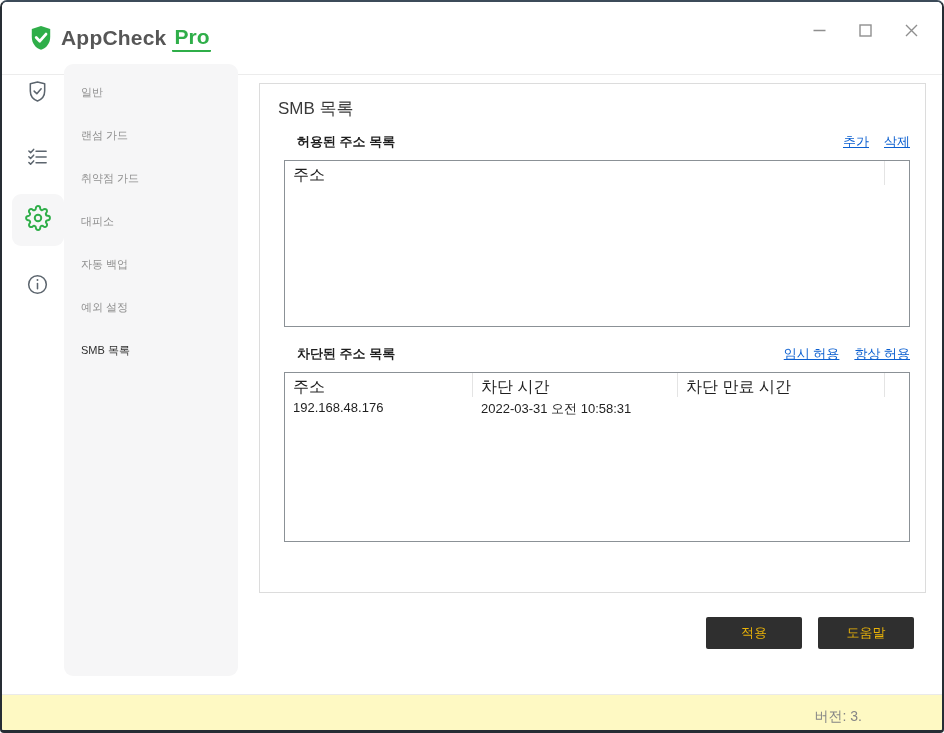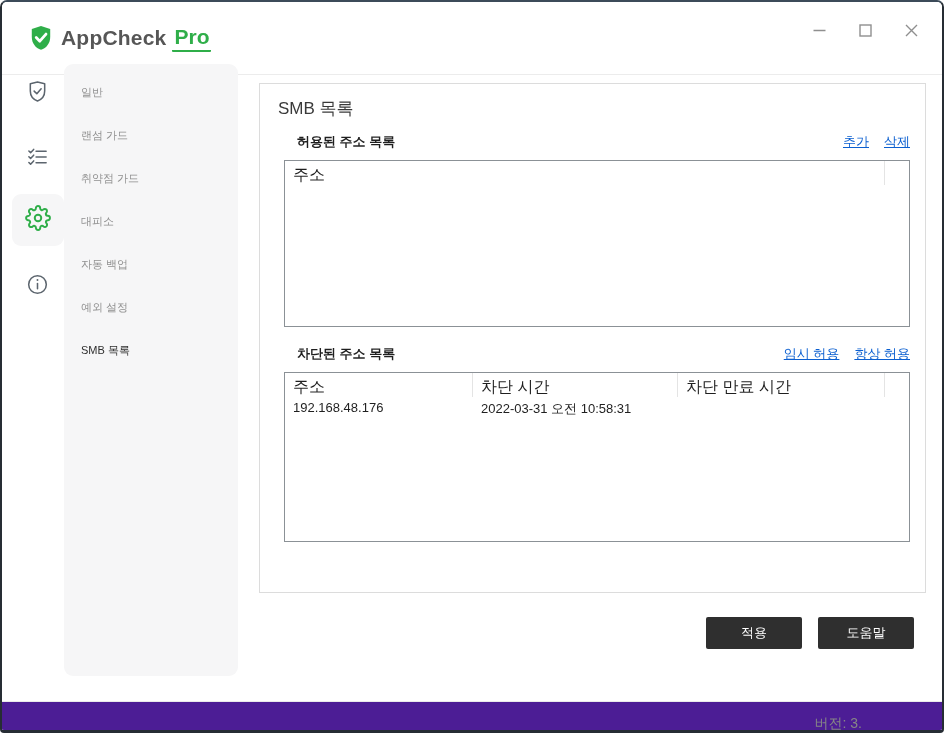--- a/index.html
+++ b/index.html
@@ -58,26 +58,26 @@
   .thead-allowed { grid-template-columns:1fr 24px; }
   .thead-blocked { grid-template-columns:188px 205px 207px 1fr; }
   .th { font-size:16px; color:#1f1f1f; padding:4px 8px 3px 8px; height:24px;
     border-right:1px solid #e4e4e4; cursor:pointer; white-space:nowrap; overflow:hidden; }
   .th:last-child { border-right:none; }
   .trow { display:grid; grid-template-columns:188px 205px 207px 1fr; }
   .td { font-size:13px; color:#1f1f1f; padding:3px 8px; white-space:nowrap; }
 
   
   .btn-row { position:absolute; top:615px; right:28px; display:flex; gap:16px; }
-  .btn { width:96px; height:32px; background:#2f2f2f; color:#ffffff; font-size:13px;
+  .btn { width:96px; height:32px; background:#2f2f2f; color:#eab308; font-size:13px;
     font-family:inherit; border:none; border-radius:2px; cursor:pointer; }
 
   
-  .footer { position:absolute; left:0; right:0; bottom:0; height:29px;
-    border-top:1px solid #eaeaea; background:#4c1d95; }
+  .footer { position:absolute; left:0; right:0; bottom:0; height:36px;
+    border-top:1px solid #eaeaea; background:#fef9c3; }
   .version { position:absolute; right:80px; top:13px; font-size:14px; color:#868686; }
 </style>
 </head>
 <body>
 
 <div class="window">
 
   <div class="titlebar">
     <div class="brand">
       <span>

